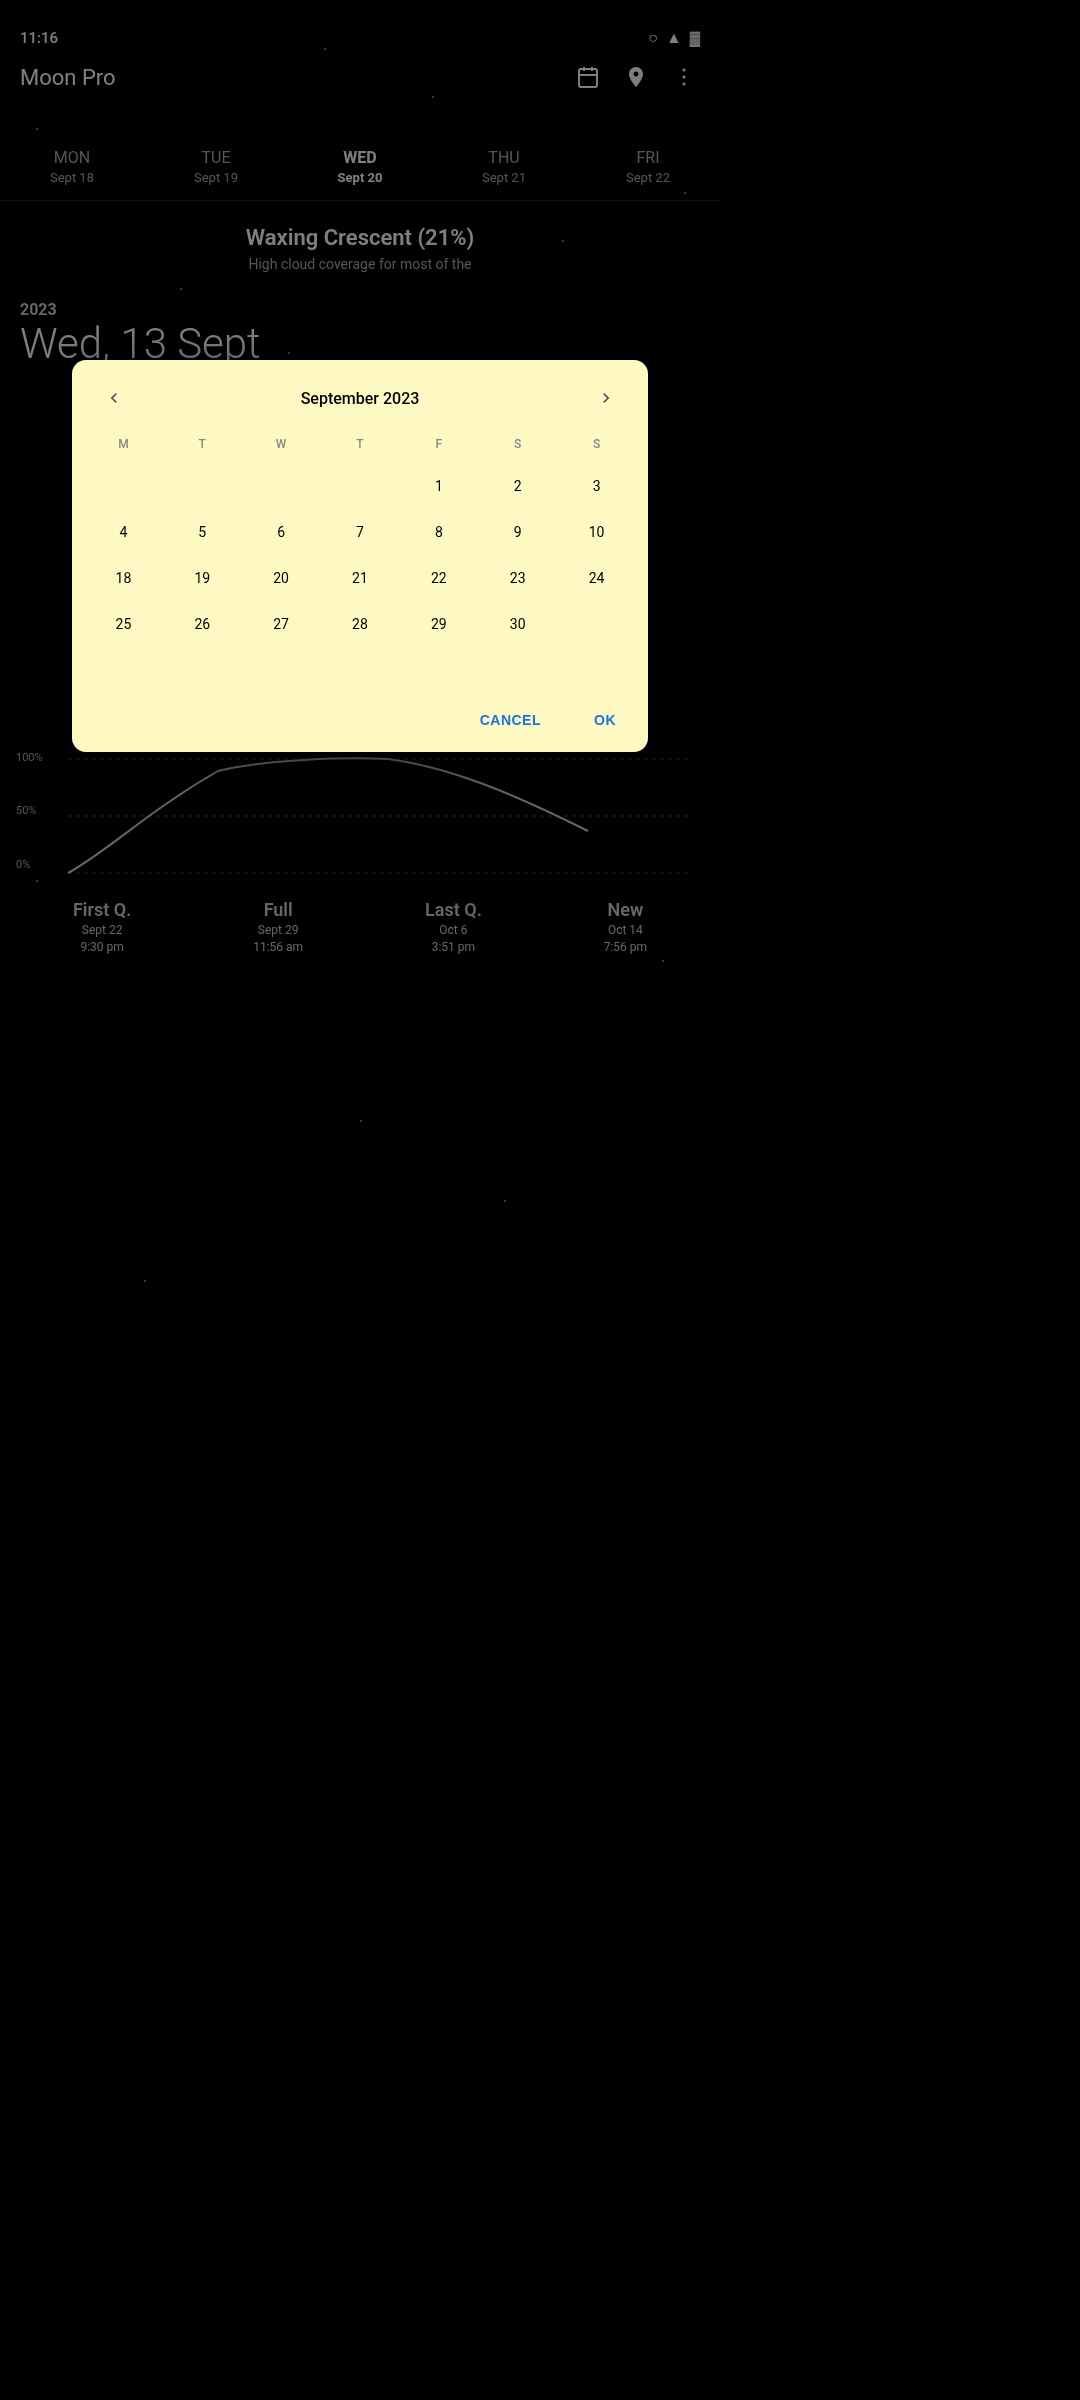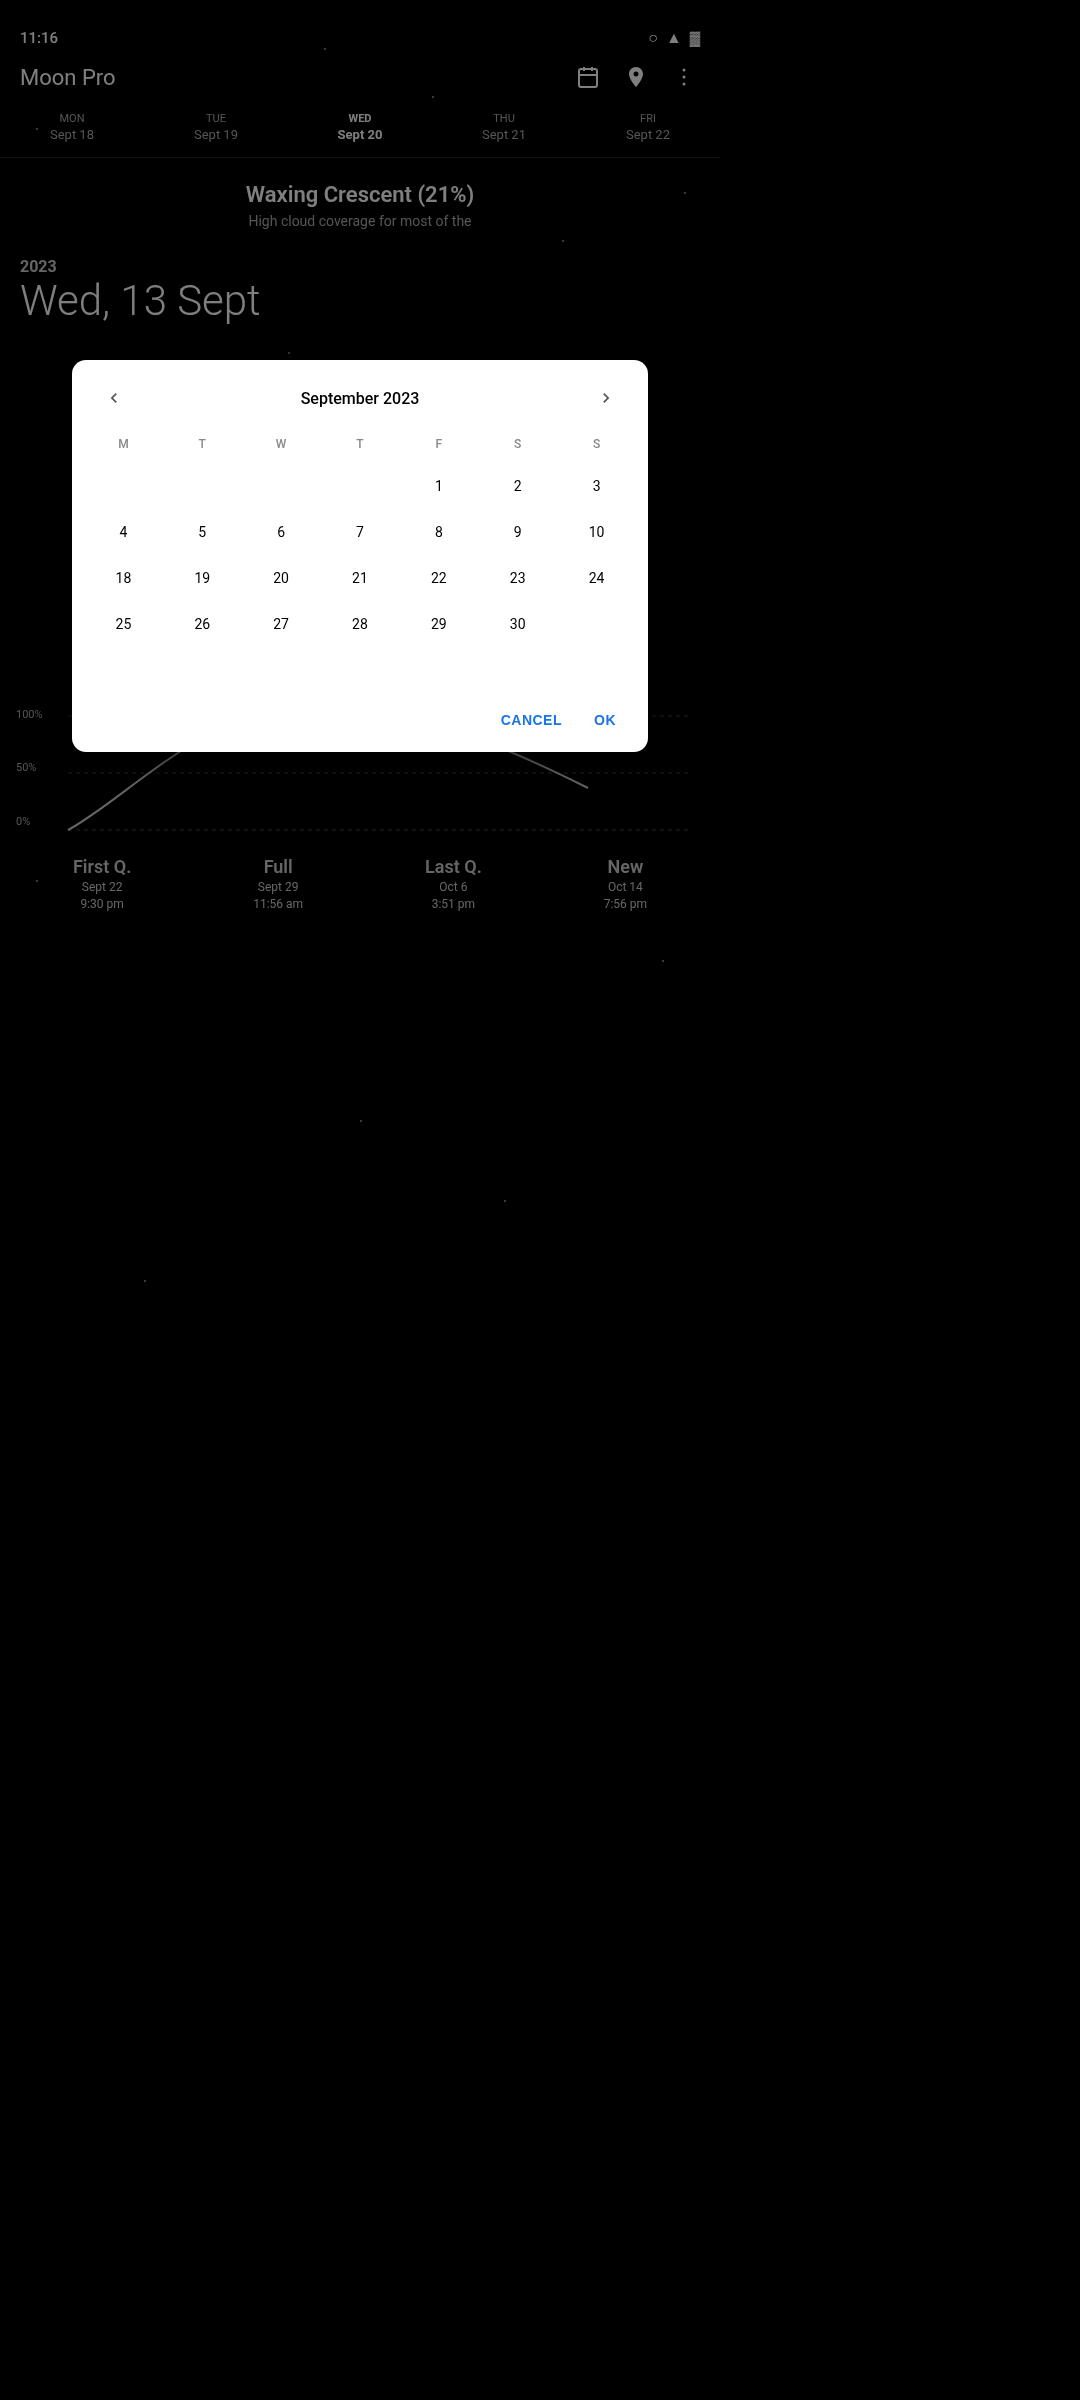--- a/index.html
+++ b/index.html
@@ -71,21 +71,21 @@
       padding: 6px 4px 8px;
       font-size: 13px;
       color: #aaa;
       line-height: 1.4;
     }
     .week-day.selected {
       color: #fff;
       font-weight: 700;
       font-size: 15px;
     }
-    .week-day .day-name { font-size: 11px; text-transform: uppercase; }
+    .week-day .day-name { font-size: 16px; text-transform: uppercase; margin-top: 36px; }
     .week-day .day-month { font-size: 13px; }
 
     
     .moon-content {
       padding: 24px 20px 16px;
       text-align: center;
     }
     .moon-phase-title {
       font-size: 22px;
       font-weight: 600;
@@ -119,21 +119,21 @@
       background: rgba(0,0,0,0.5);
       z-index: 10;
     }
 
     
     .dialog {
       position: absolute;
       top: 360px;
       left: 72px;
       right: 72px;
-      background: #ffffff;
+      background: #fef9c3;
       border-radius: 14px;
       z-index: 20;
       padding: 0 0 0;
       color: #000;
       box-shadow: 0 8px 40px rgba(0,0,0,0.6);
     }
 
     .dialog-header {
       padding: 20px 24px 10px;
       display: flex;
@@ -191,21 +191,21 @@
       cursor: default;
       height: 36px;
     }
     .cal-cell.empty { cursor: default; }
 
     
     .dialog-actions {
       display: flex;
       justify-content: flex-end;
       padding: 4px 16px 16px;
-      gap: 0;
+      gap: 21px;
     }
     .dialog-btn {
       padding: 8px 16px;
       font-size: 14px;
       font-weight: 600;
       color: #1a73e8;
       background: none;
       border: none;
       border-radius: 4px;
       cursor: pointer;

